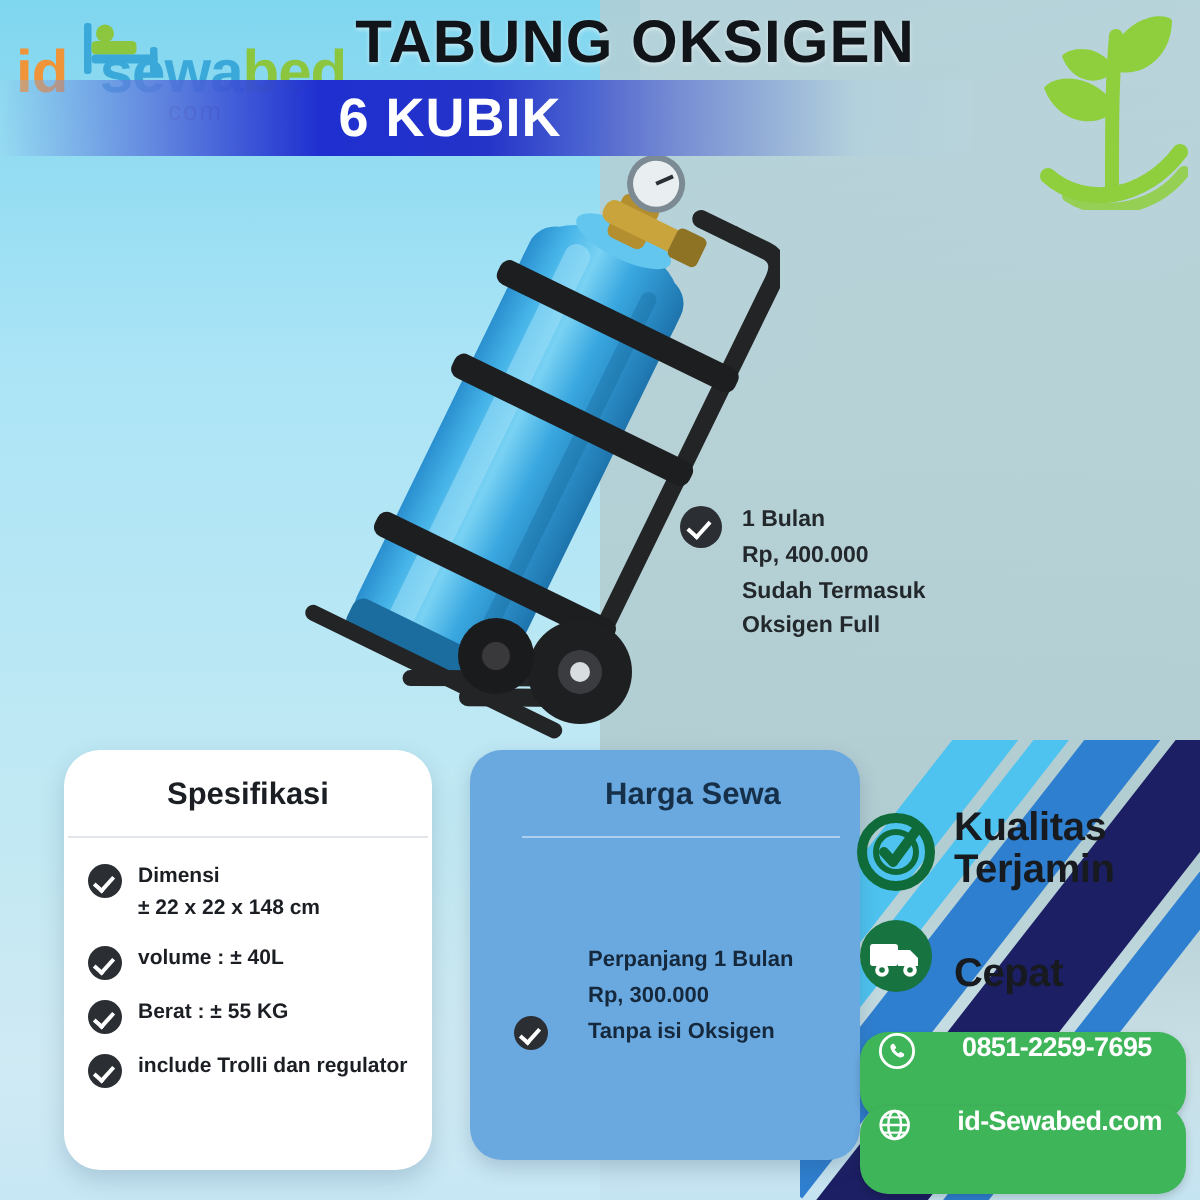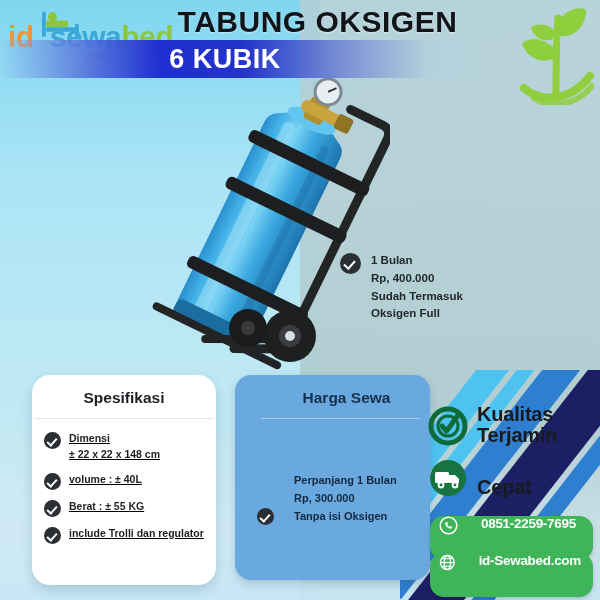--- a/index.html
+++ b/index.html
@@ -186,21 +186,20 @@
     margin: 0 2px;
   }
   .spec-list {
     padding: 12px 10px 0 12px;
   }
   .spec-item {
     display: flex;
     gap: 8px;
     align-items: flex-start;
     margin-bottom: 9px;
-    text-decoration: underline;
   }
   .spec-item .lines {
     font-size: 10.5px;
     font-weight: 700;
     color: #1b1f24;
     line-height: 1.5;
   }
 
   
   .chk {

